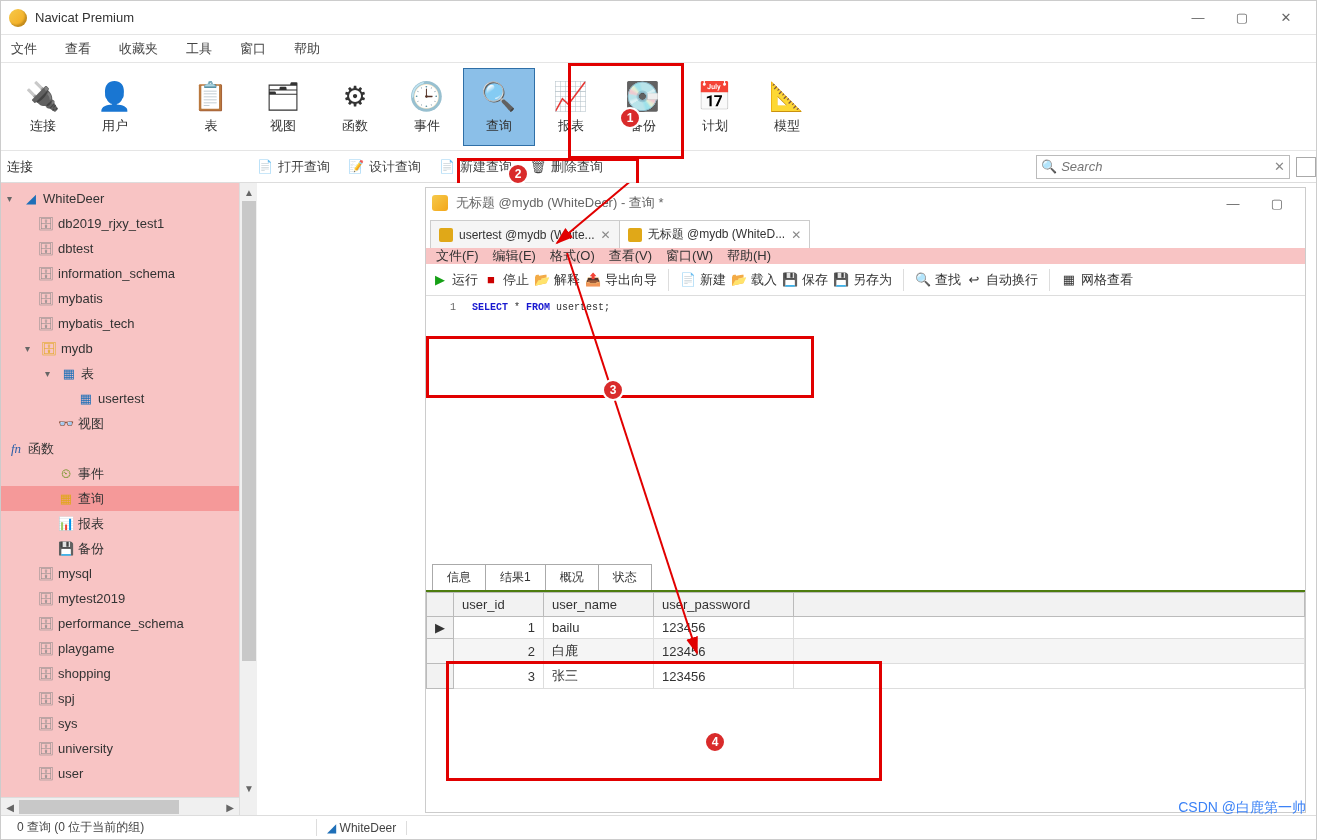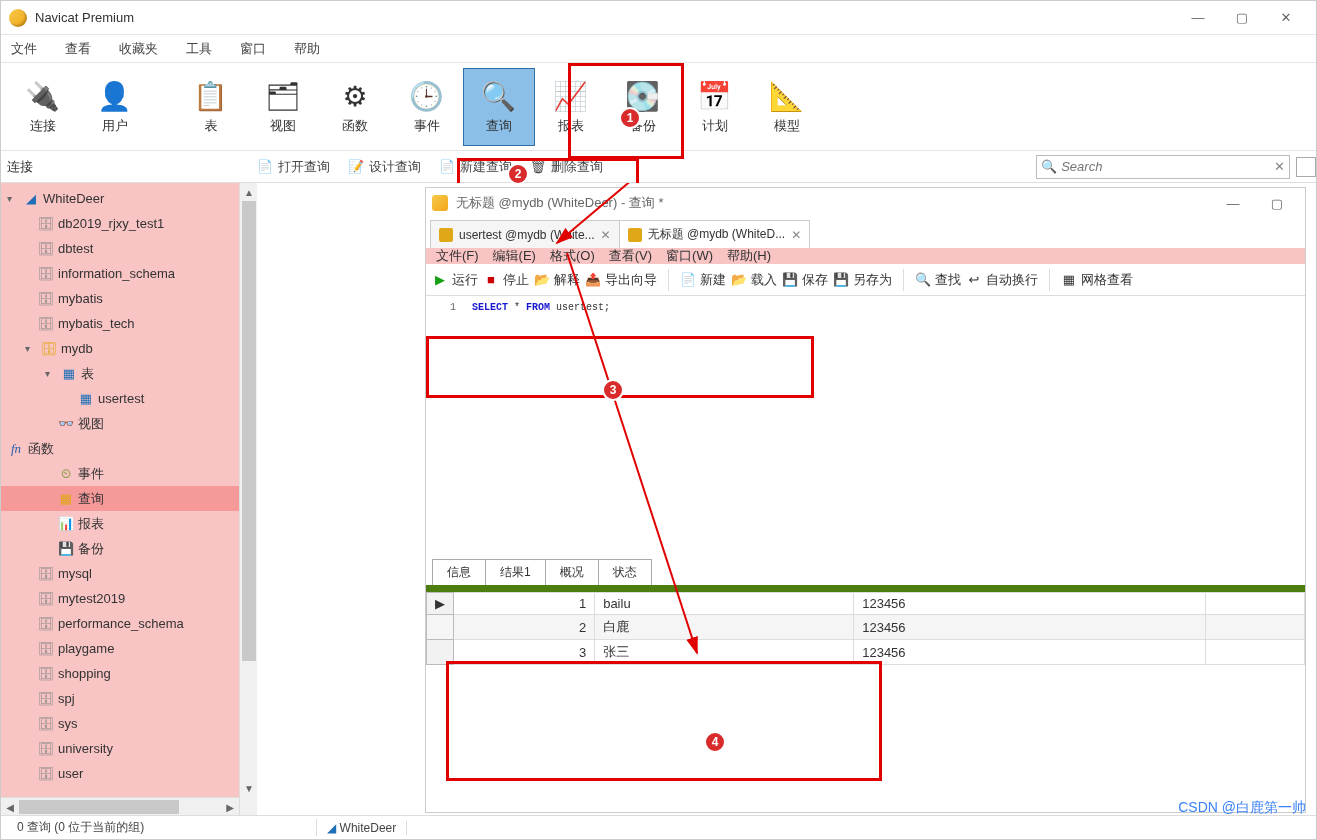--- a/index.html
+++ b/index.html
@@ -69,21 +69,21 @@
 .ic-play{color:#16a016}
 .ic-stop{color:#c00}
 .ic-fld{color:#e0a818}
 .qsub{height:26px;display:flex;align-items:flex-end;padding-left:6px}
 .qsub .stab{padding:4px 10px;border:1px solid #ccc;border-bottom:none;font-size:12px;background:#fff}
 .qsub .stab.inactive{background:#f2f2f2}
 .editor{flex:0 0 270px;padding:6px;font-family:"Courier New",monospace;font-size:10px}
 .editor .gut{color:#666;display:inline-block;width:24px;text-align:right;margin-right:10px}
 .editor .kw{color:#1818d0;font-weight:bold}
 .editor-hl{position:absolute;border:3px solid #e10000;pointer-events:none}
-.rtabs{height:26px;display:flex;align-items:flex-end;padding-left:6px;border-bottom:7px solid #4d7c0f}
+.rtabs{height:26px;display:flex;align-items:flex-end;padding-left:6px;border-bottom:2px solid #4d7c0f}
 .rtabs .rt{padding:4px 14px;border:1px solid #aaa;border-bottom:none;font-size:12px;margin-right:-1px;background:#fff}
 .grid{flex:1;overflow:hidden}
 .grid table{border-collapse:collapse;font-size:13px;width:100%}
 .grid th{background:#f2f2f2;border:1px solid #bbb;padding:4px 8px;text-align:left;font-weight:normal}
 .grid td{border:1px solid #ddd;padding:3px 8px}
 .grid td.num{text-align:right}
 .grid .rowh{width:20px;background:#f2f2f2;border:1px solid #bbb}
 .grid tr.z td{background:#f5f5f5}
 .grid-hl{position:absolute;border:3px solid #e10000;pointer-events:none}
 .arrow-svg{position:absolute;pointer-events:none;z-index:15}
@@ -394,20 +394,27 @@
       <div class="editor-hl" style="left:0px;top:148px;width:388px;height:62px"></div>
       <div class="rtabs">
         <div class="rt">信息</div>
         <div class="rt">结果1</div>
         <div class="rt">概况</div>
         <div class="rt">状态</div>
       </div>
       <div class="grid">
         <table>
           <tbody>
+              <tr>
+            <th class="rowh"></th>
+            <th style="width:90px">user_id</th>
+            <th style="width:110px">user_name</th>
+            <th style="width:140px">user_password</th>
+            <th></th>
+          </tr>
           <tr>
                 <td class="rowh">▶</td>
                 <td class="num">1</td>
                 <td>bailu</td>
                 <td>123456</td>
                 <td></td>
               </tr>
           <tr class="z">
                 <td class="rowh"></td>
                 <td class="num">2</td>

